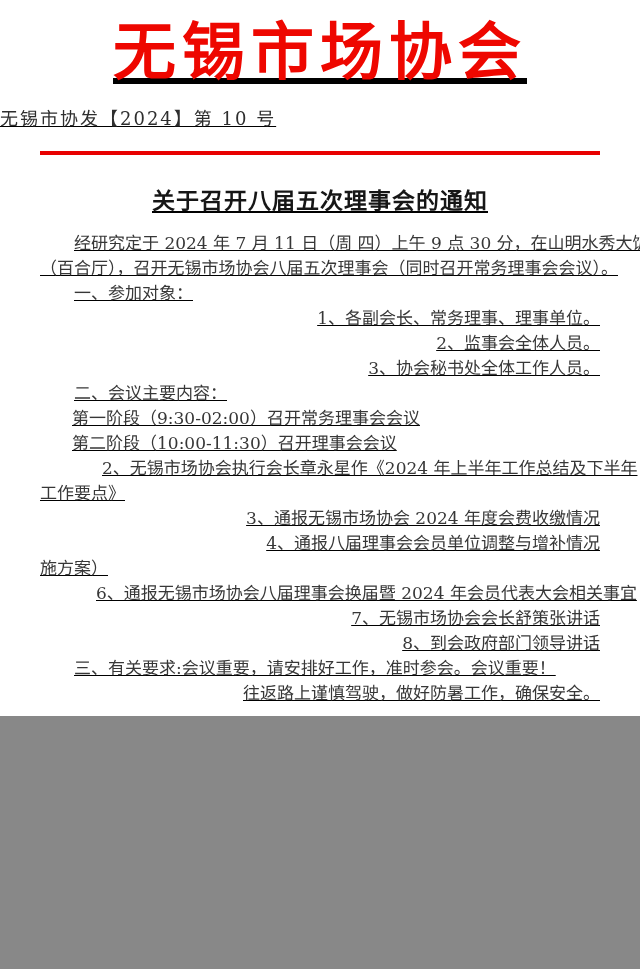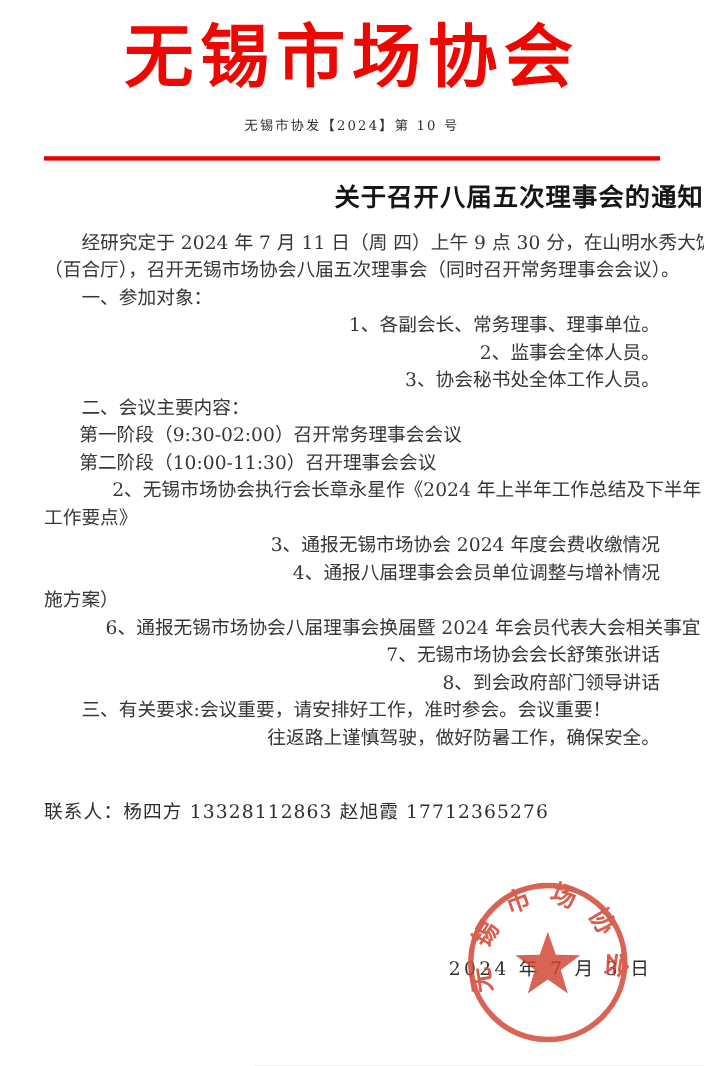--- a/index.html
+++ b/index.html
@@ -1,50 +1,51 @@
 <!DOCTYPE html>
 <html lang="zh-CN"><head>
 <meta charset="utf-8">
 <title>通知</title>
 <style>
   html,body { margin:0; padding:0; background:#888; }
   .page {
     position: relative;
     width: 640px;
-    height: 969px;
+    height: 716px;
     margin: 0 auto;
     background: #ffffff;
     font-family: "DejaVu Serif", "Liberation Serif", serif;
     overflow: hidden;
+    text-decoration: underline;
   }
   .org-title {
     padding-top: 12px;
     text-align: center;
     color: #ee0700;
     font-size: 63px;
     font-weight: bold;
     letter-spacing: 6px;
     line-height: 80px;
     white-space: nowrap;
   }
   .doc-number {
     margin-top: 12px;
-    text-align: center;
-    font-size: 12px;
+    text-align: left;
+    font-size: 18px;
     letter-spacing: 2px;
     color: #2e2e2e;
   }
   .red-rule {
     margin: 21px 40px 0 40px;
     height: 4px;
     background: #e80000;
   }
   .doc-title {
-    margin-top: 14px;
-    text-align: right;
+    margin-top: 27px;
+    text-align: center;
     font-size: 23px;
     font-weight: bold;
     letter-spacing: 1px;
     color: #161616;
   }
   .body-text {
     margin: 15px 40px 0 40px;
     font-size: 17px;
     line-height: 25px;
     color: #373737;

